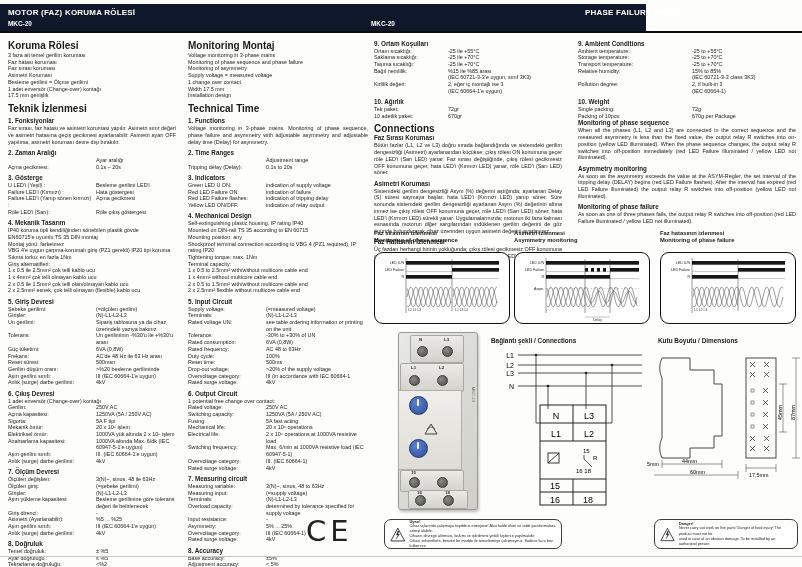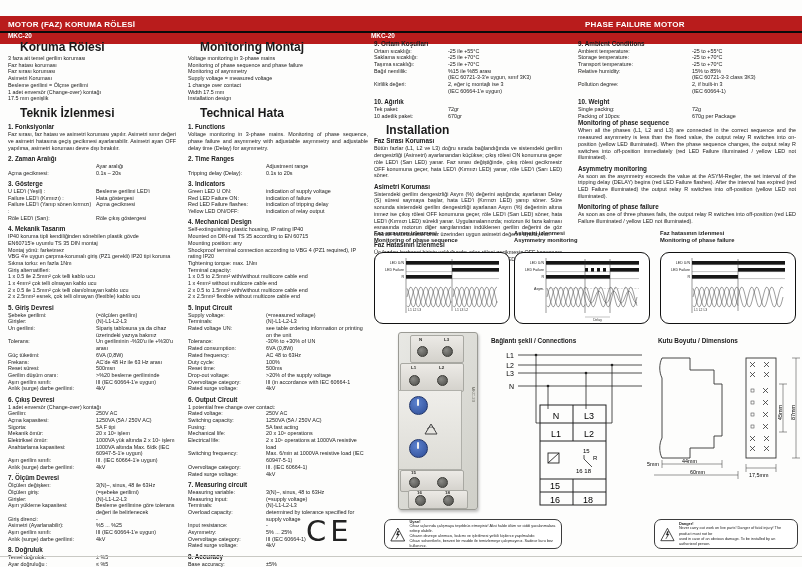--- a/index.html
+++ b/index.html
@@ -2,29 +2,29 @@
 <html><head>
 <meta charset="utf-8">
 <style>
   html,body{margin:0;padding:0;}
   body{
     width:802px;height:567px;position:relative;overflow:hidden;
     background:#fdfdfc;color:#1a1a1a;
     font-family:"Liberation Sans", sans-serif;
   }
   
-  .header-bar{position:absolute;left:0;top:16px;width:802px;height:28px;background:#b91c1c;}
+  .header-bar{position:absolute;left:0;top:4px;width:646px;height:28px;background:#0f172a;}
   .h-block{position:absolute;top:4px;color:#fff;white-space:nowrap;}
   .h-title{font-size:8px;font-weight:bold;letter-spacing:.2px;}
   .h-model{font-size:6.4px;font-weight:bold;margin-top:3px;}
   .header-rule{position:absolute;left:0;top:31px;width:802px;height:2.4px;background:#0b0b0b;}
   .bottom-rule{position:absolute;left:0;top:556px;width:802px;border-top:1px solid #c9c9c4;}
   
   .col{position:absolute;top:36px;}
-  .sec-big{font-size:12px;font-weight:bold;margin:4px 12px 1px;}
+  .sec-big{font-size:10px;font-weight:bold;margin:4px 0 1px;}
   .sec{font-size:6.3px;font-weight:bold;margin:3.5px 0 1px;}
   .text-line{font-size:5.4px;line-height:1.24;}
   .spec-row{display:flex;font-size:5.4px;line-height:1.24;}
   .spec-label{flex:0 0 var(--lw);padding-right:2px;}
   .spec-value{flex:1;}
   .para{font-size:5.4px;line-height:1.25;text-align:justify;margin-bottom:1px;}
   
   .ce{position:absolute;left:306px;top:514px;font-size:29px;font-family:"DejaVu Sans",sans-serif;
       letter-spacing:4px;color:#222;font-weight:400;}
   
@@ -272,21 +272,21 @@
   <div class="sec-big">Monitoring Montaj</div>
   <div>
       <div class="text-line">Voltage monitoring in 3-phase mains</div>
       <div class="text-line">Monitoring of phase sequence and phase failure</div>
       <div class="text-line">Monitoring of asymmetry</div>
       <div class="text-line">Supply voltage = measured voltage</div>
       <div class="text-line">1 change over contact</div>
       <div class="text-line">Width 17.5 mm</div>
       <div class="text-line">Installation design</div>
     </div>
-  <div class="sec-big">Technical Hata</div>
+  <div class="sec-big">Technical Time</div>
   <div class="sec">1. Functions</div>
   <div class="para">Voltage monitoring in 3-phase mains. Monitoring of phase sequence, phase failure and asymmetry with adjustable asymmetry and adjustable delay time (Delay) for asymmetry.</div>
   <div class="sec">2. Time Ranges</div>
   <div>
       <div class="spec-row">
         <span class="spec-label"></span>
         <span class="spec-value">Adjustment range</span>
       </div>
       <div class="spec-row">
         <span class="spec-label">Tripping delay (Delay):</span>
@@ -498,21 +498,21 @@
   <div>
       <div class="spec-row">
         <span class="spec-label">Tek paket:</span>
         <span class="spec-value">72gr</span>
       </div>
       <div class="spec-row">
         <span class="spec-label">10 adetlik paket:</span>
         <span class="spec-value">670gr</span>
       </div>
     </div>
-  <div class="sec-big" style="margin-bottom:0">Installation</div>
+  <div class="sec-big" style="margin-bottom:0">Connections</div>
   <div class="sec" style="margin-top:0">Faz Sırası Koruması</div>
   <div class="para">Bütün fazlar (L1, L2 ve L3) doğru sırada bağlandığında ve sistemdeki gerilim dengesizliği (Asimetri) ayarlanandan küçükse; çıkış rölesi ON konumuna geçer röle LED'i (Sarı LED) yanar. Faz sırası değiştiğinde, çıkış rölesi gecikmesiz OFF konumuna geçer, hata LED'i (Kırmızı LED) yanar, röle LED'i (Sarı LED) söner.</div>
   <div class="sec">Asimetri Koruması</div>
   <div class="para">Sistemdeki gerilim dengesizliği Asym (%) değerini aştığında; ayarlanan Delay (S) süresi saymaya başlar, hata LED'i (Kırmızı LED) yanıp söner. Süre sonunda sistemdeki gerilim dengesizliği ayarlanan Asym (%) değerinin altına inmez ise çıkış rölesi OFF konumuna geçer, röle LED'i (Sarı LED) söner, hata LED'i (Kırmızı LED) sürekli yanar. Uygulamalarınızda; motorun iki faza kalması esnasında motorun diğer sargılarından indüklenen gerilim değerini de göz önünde bulundurarak cihaz üzerinden uygun asimetri değerini ayarlayınız.</div>
   <div class="sec">Faz Hatasının İzlenmesi</div>
   <div class="para">Üç fazdan herhangi birinin yokluğunda; çıkış rölesi gecikmesiz OFF konumuna geçer, röle LED'i (Sarı LED) söner, hata LED'i (Kırmızı LED) yanar.</div>
 </div>
 
 <div class="col" style="left:578px;width:218px;--lw:112px">
   <div class="sec">9. Ambient Conditions</div>

